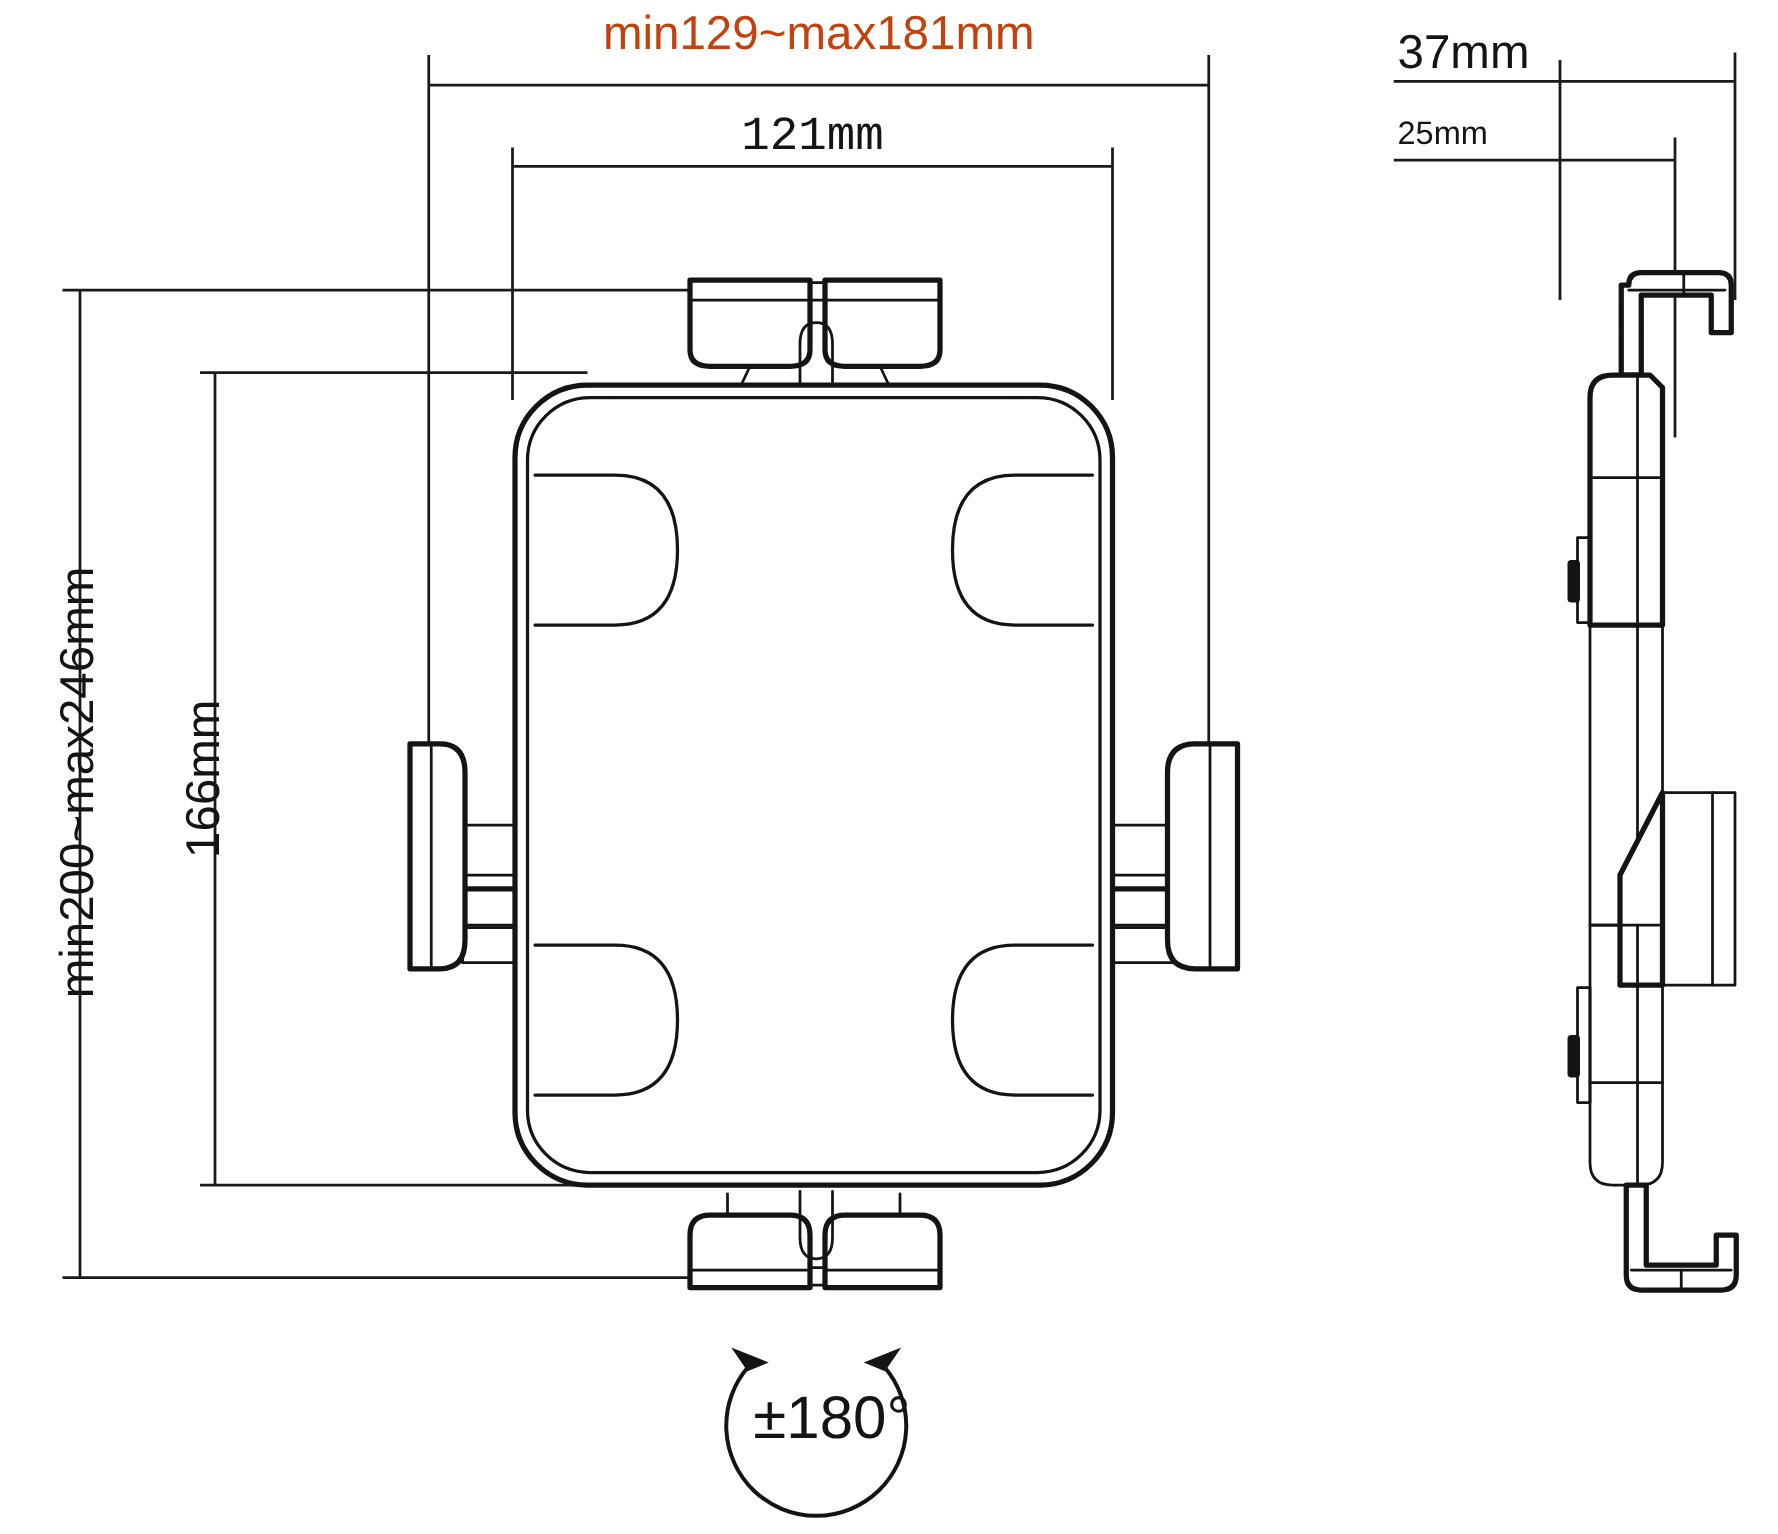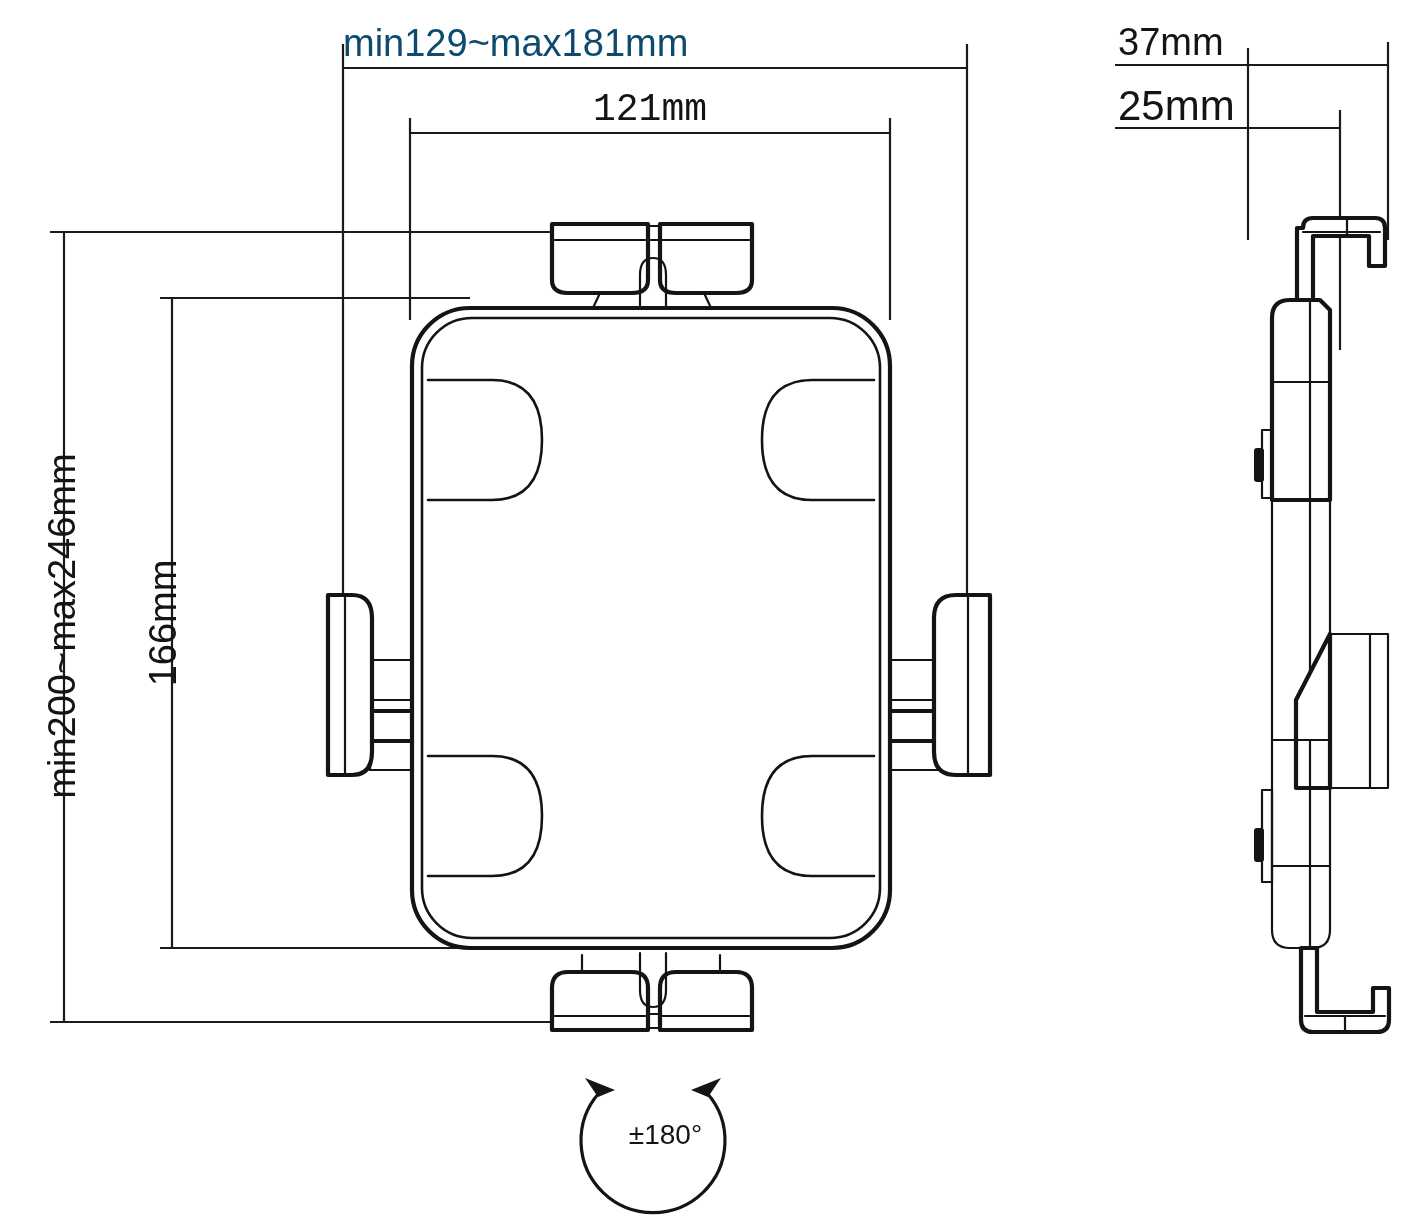--- a/index.html
+++ b/index.html
@@ -342,22 +342,22 @@
       <path class="rot-circle" d="M 599 1093
                A 72 72 0 1 0 707 1093"></path>
       <polygon class="arrowhead" points="585,1078 615,1090 598,1097"></polygon>
       <polygon class="arrowhead" points="721,1078 691,1090 708,1097"></polygon>
     </g>
 
   </svg>
 
   <div style="position:absolute; left:0; top:0; width:1422px; height:1227px; pointer-events:none;">
 
-    <div style="position:absolute; left:343px; top:22px; width:624px; text-align:left;
-                font-family:'Liberation Sans', sans-serif; font-size:38px; color:#0c4a6e;
+    <div style="position:absolute; left:343px; top:6px; width:624px; text-align:center;
+                font-family:'Liberation Sans', sans-serif; font-size:38px; color:#c2410c;
                 line-height:42px; white-space:nowrap;">min129~max181mm</div>
 
     <div style="position:absolute; left:410px; top:89px; width:480px; text-align:center;
                 font-family:Liberation Mono, monospace; font-size:38px; color:#141414;
                 line-height:42px; white-space:nowrap;">121mm</div>
 
     <div style="position:absolute; left:-333px; top:604px; width:790px; height:44px;
                 transform:rotate(-90deg); transform-origin:center center;
                 text-align:center; pointer-events:none;">
       <span style="font-family:'Liberation Sans', sans-serif; font-size:38px; color:#141414;
@@ -369,22 +369,22 @@
                 text-align:center; pointer-events:none;">
       <span style="font-family:'Liberation Sans', sans-serif; font-size:38px; color:#141414;
                    line-height:44px; white-space:nowrap;">166mm</span>
     </div>
 
     <div style="position:absolute; left:1118px; top:21px;
                 font-family:'Liberation Sans', sans-serif; font-size:38px; color:#141414;
                 line-height:42px; white-space:nowrap; text-align:right;">37mm</div>
 
     <div style="position:absolute; left:1118px; top:85px;
-                font-family:'Liberation Sans', sans-serif; font-size:42px; color:#141414;
+                font-family:'Liberation Sans', sans-serif; font-size:26px; color:#141414;
                 line-height:42px; white-space:nowrap; text-align:left;">25mm</div>
 
     <div style="position:absolute; left:581px; top:1113px; width:169px; text-align:center;
-                font-family:'Liberation Sans', sans-serif; font-size:28px; color:#141414;
+                font-family:'Liberation Sans', sans-serif; font-size:48px; color:#141414;
                 line-height:44px; white-space:nowrap;">±180°</div>
 
   </div>
 
 </div>
 
 </body></html>

